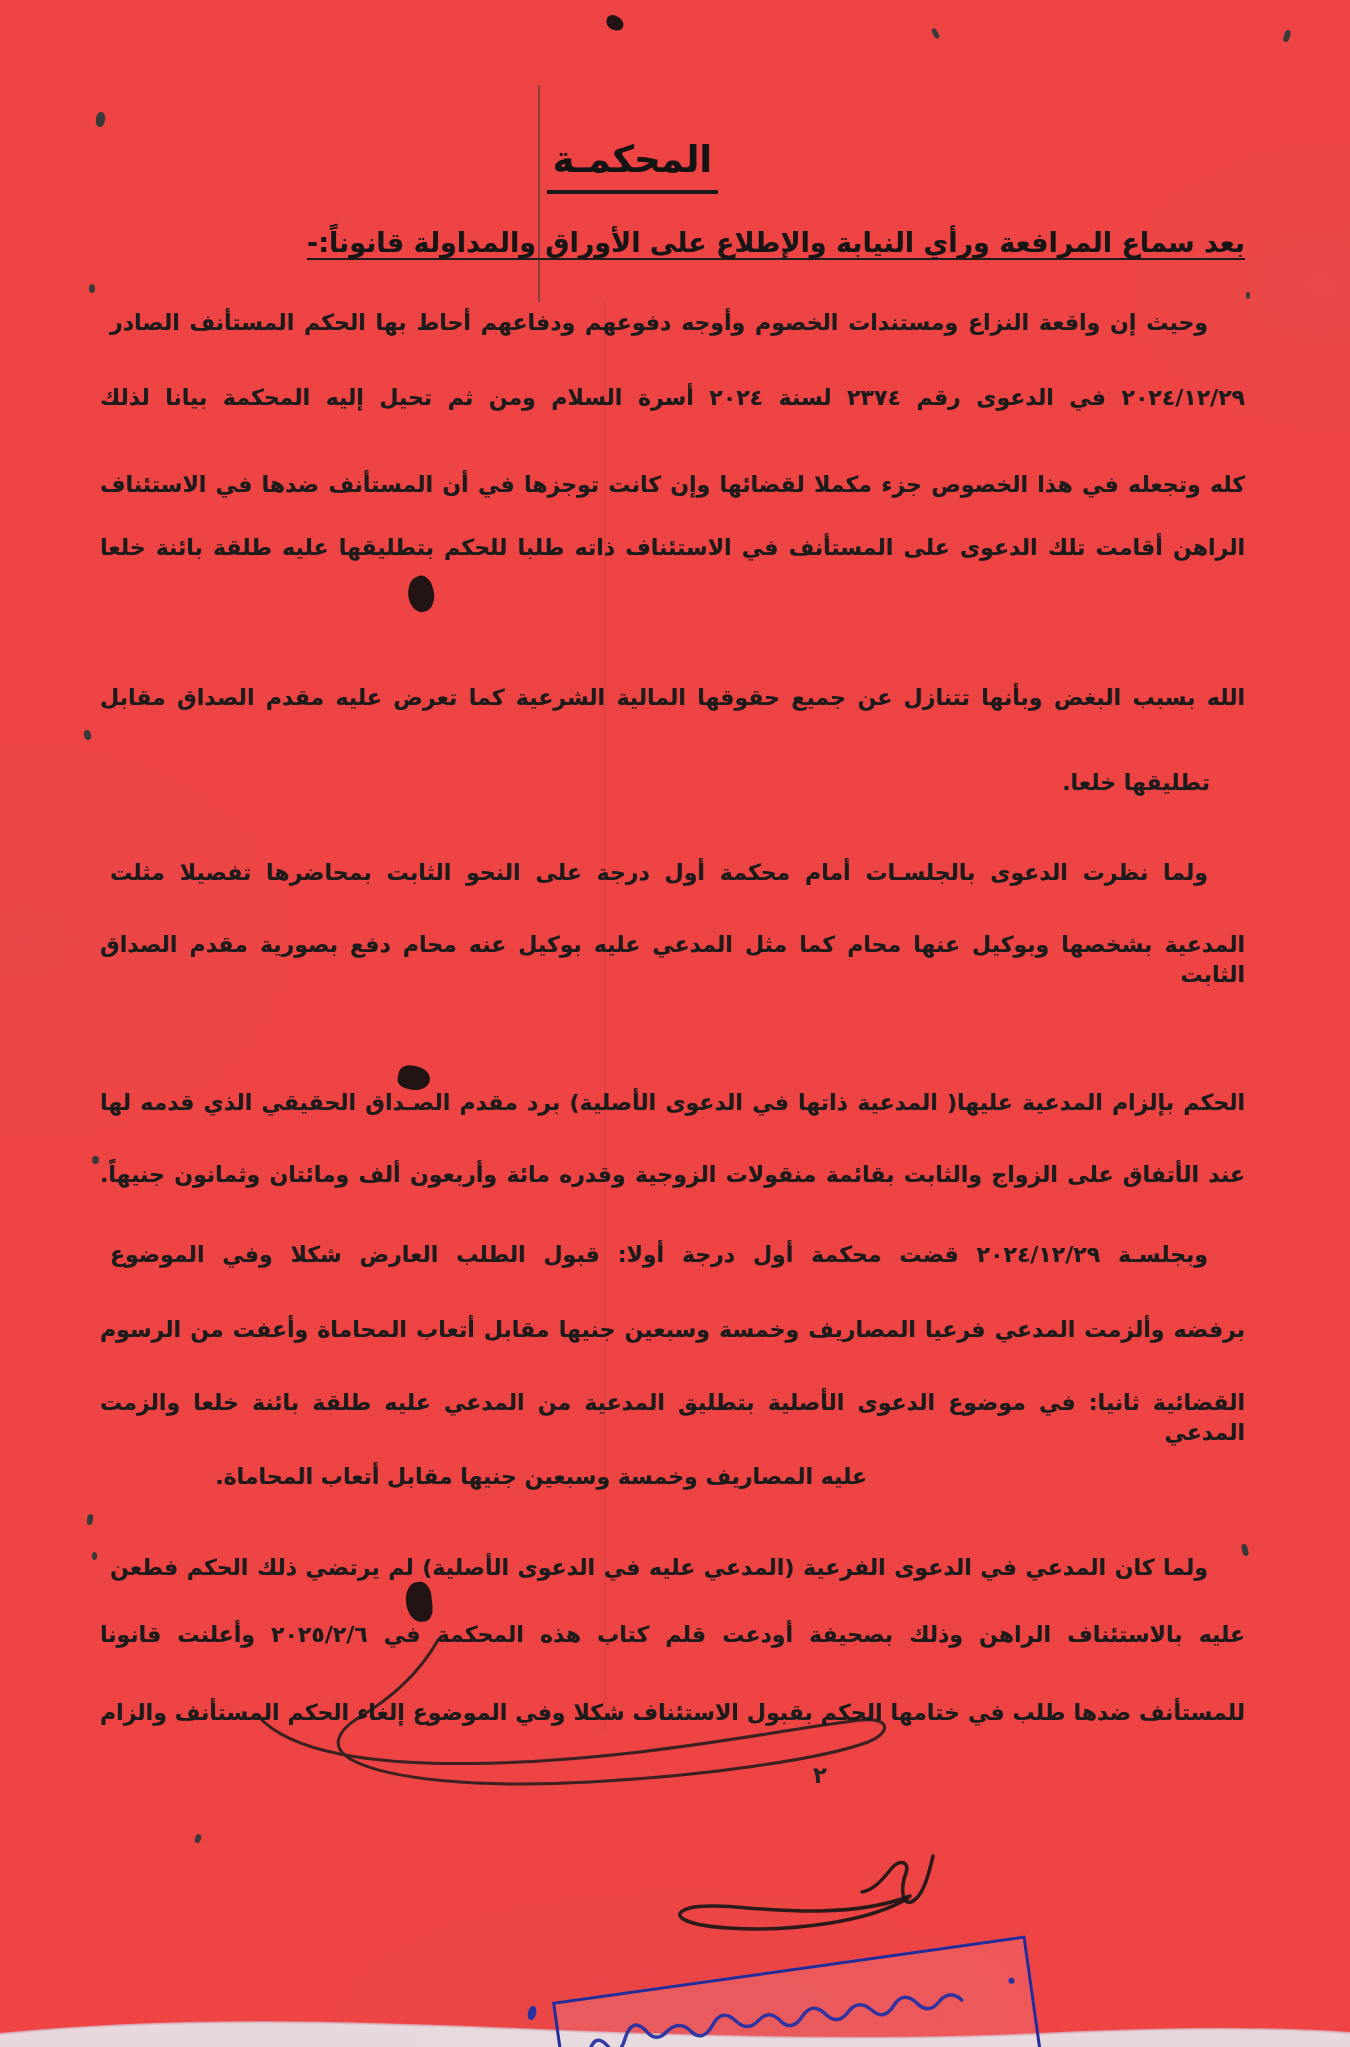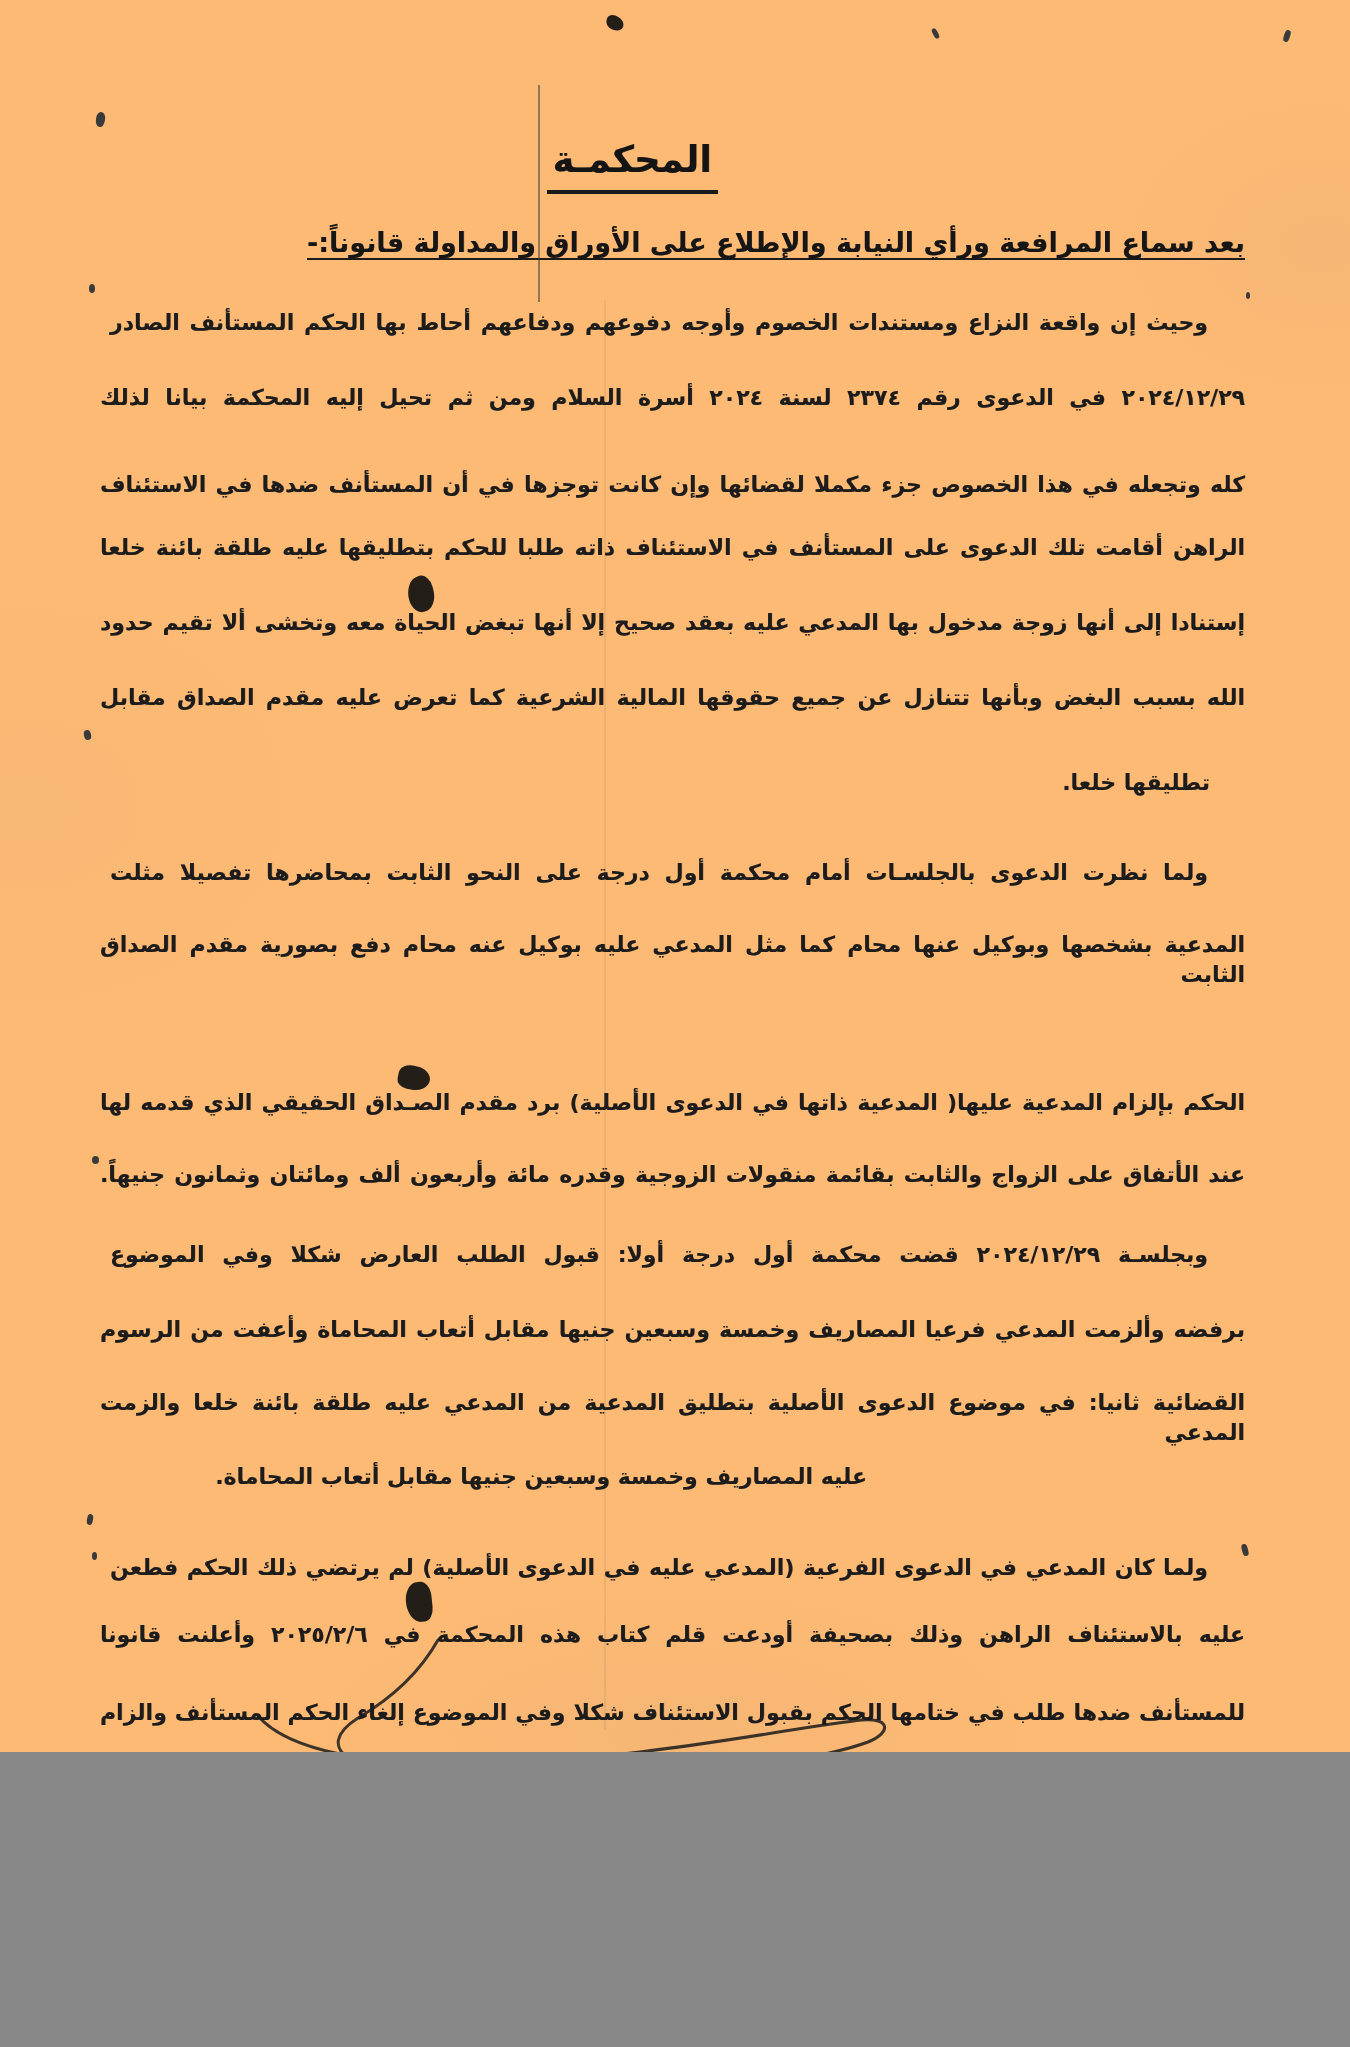--- a/index.html
+++ b/index.html
@@ -1,18 +1,18 @@
 <!DOCTYPE html>
 <html lang="ar"><head>
 <meta charset="utf-8">
 <style>
   html,body{margin:0;padding:0;background:#888;}
   .page{
-    position:relative;width:1350px;height:1752px;margin:0 auto;
-    background:#fdba74;overflow:hidden;
+    position:relative;width:1350px;height:2047px;margin:0 auto;
+    background:#ef4444;overflow:hidden;
     font-family:"DejaVu Sans",sans-serif;direction:rtl;
   }
   .page::before{
     content:"";position:absolute;inset:0;pointer-events:none;
     background:
       radial-gradient(ellipse 300px 220px at 98% 14%, rgba(140,140,140,.07), transparent 70%),
       radial-gradient(ellipse 420px 320px at 2% 46%, rgba(140,140,140,.05), transparent 70%),
       radial-gradient(ellipse 500px 200px at 50% 99%, rgba(120,120,130,.06), transparent 75%);
   }
   .title{
@@ -54,21 +54,20 @@
 
 <div class="page">
 
   <div class="title">المحكمـة</div>
   <div class="preamble">بعد سماع المرافعة ورأي النيابة والإطلاع على الأوراق والمداولة قانوناً:-</div>
 
   <div class="line indent" style="top:308px">وحيث إن واقعة النزاع ومستندات الخصوم وأوجه دفوعهم ودفاعهم أحاط بها الحكم المستأنف الصادر</div>
   <div class="line" style="top:383px">٢٠٢٤/١٢/٢٩ في الدعوى رقم ٢٣٧٤ لسنة ٢٠٢٤ أسرة السلام ومن ثم تحيل إليه المحكمة بيانا لذلك</div>
   <div class="line" style="top:470px">كله وتجعله في هذا الخصوص جزء مكملا لقضائها وإن كانت توجزها في أن المستأنف ضدها في الاستئناف</div>
   <div class="line" style="top:533px">الراهن أقامت تلك الدعوى على المستأنف في الاستئناف ذاته طلبا للحكم بتطليقها عليه طلقة بائنة خلعا</div>
-  <div class="line" style="top:608px">إستنادا إلى أنها زوجة مدخول بها المدعي عليه بعقد صحيح إلا أنها تبغض الحياة معه وتخشى ألا تقيم حدود</div>
   <div class="line" style="top:683px">الله بسبب البغض وبأنها تتنازل عن جميع حقوقها المالية الشرعية كما تعرض عليه مقدم الصداق مقابل</div>
   <div class="line short" style="top:768px;right:140px">تطليقها خلعا.</div>
 
   <div class="line indent" style="top:858px">ولما نظرت الدعوى بالجلسـات أمام محكمة أول درجة على النحو الثابت بمحاضرها تفصيلا مثلت</div>
   <div class="line" style="top:930px">المدعية بشخصها وبوكيل عنها محام كما مثل المدعي عليه بوكيل عنه محام دفع بصورية مقدم الصداق الثابت</div>
   <div class="line" style="top:1088px">الحكم بإلزام المدعية عليها( المدعية ذاتها في الدعوى الأصلية) برد مقدم الصـداق الحقيقي الذي قدمه لها</div>
   <div class="line" style="top:1160px">عند الأتفاق على الزواج والثابت بقائمة منقولات الزوجية وقدره مائة وأربعون ألف ومائتان وثمانون جنيهاً.</div>
 
   <div class="line indent" style="top:1240px">وبجلسـة ٢٠٢٤/١٢/٢٩ قضت محكمة أول درجة أولا: قبول الطلب العارض شكلا وفي الموضوع</div>
   <div class="line" style="top:1315px">برفضه وألزمت المدعي فرعيا المصاريف وخمسة وسبعين جنيها مقابل أتعاب المحاماة وأعفت من الرسوم</div>

